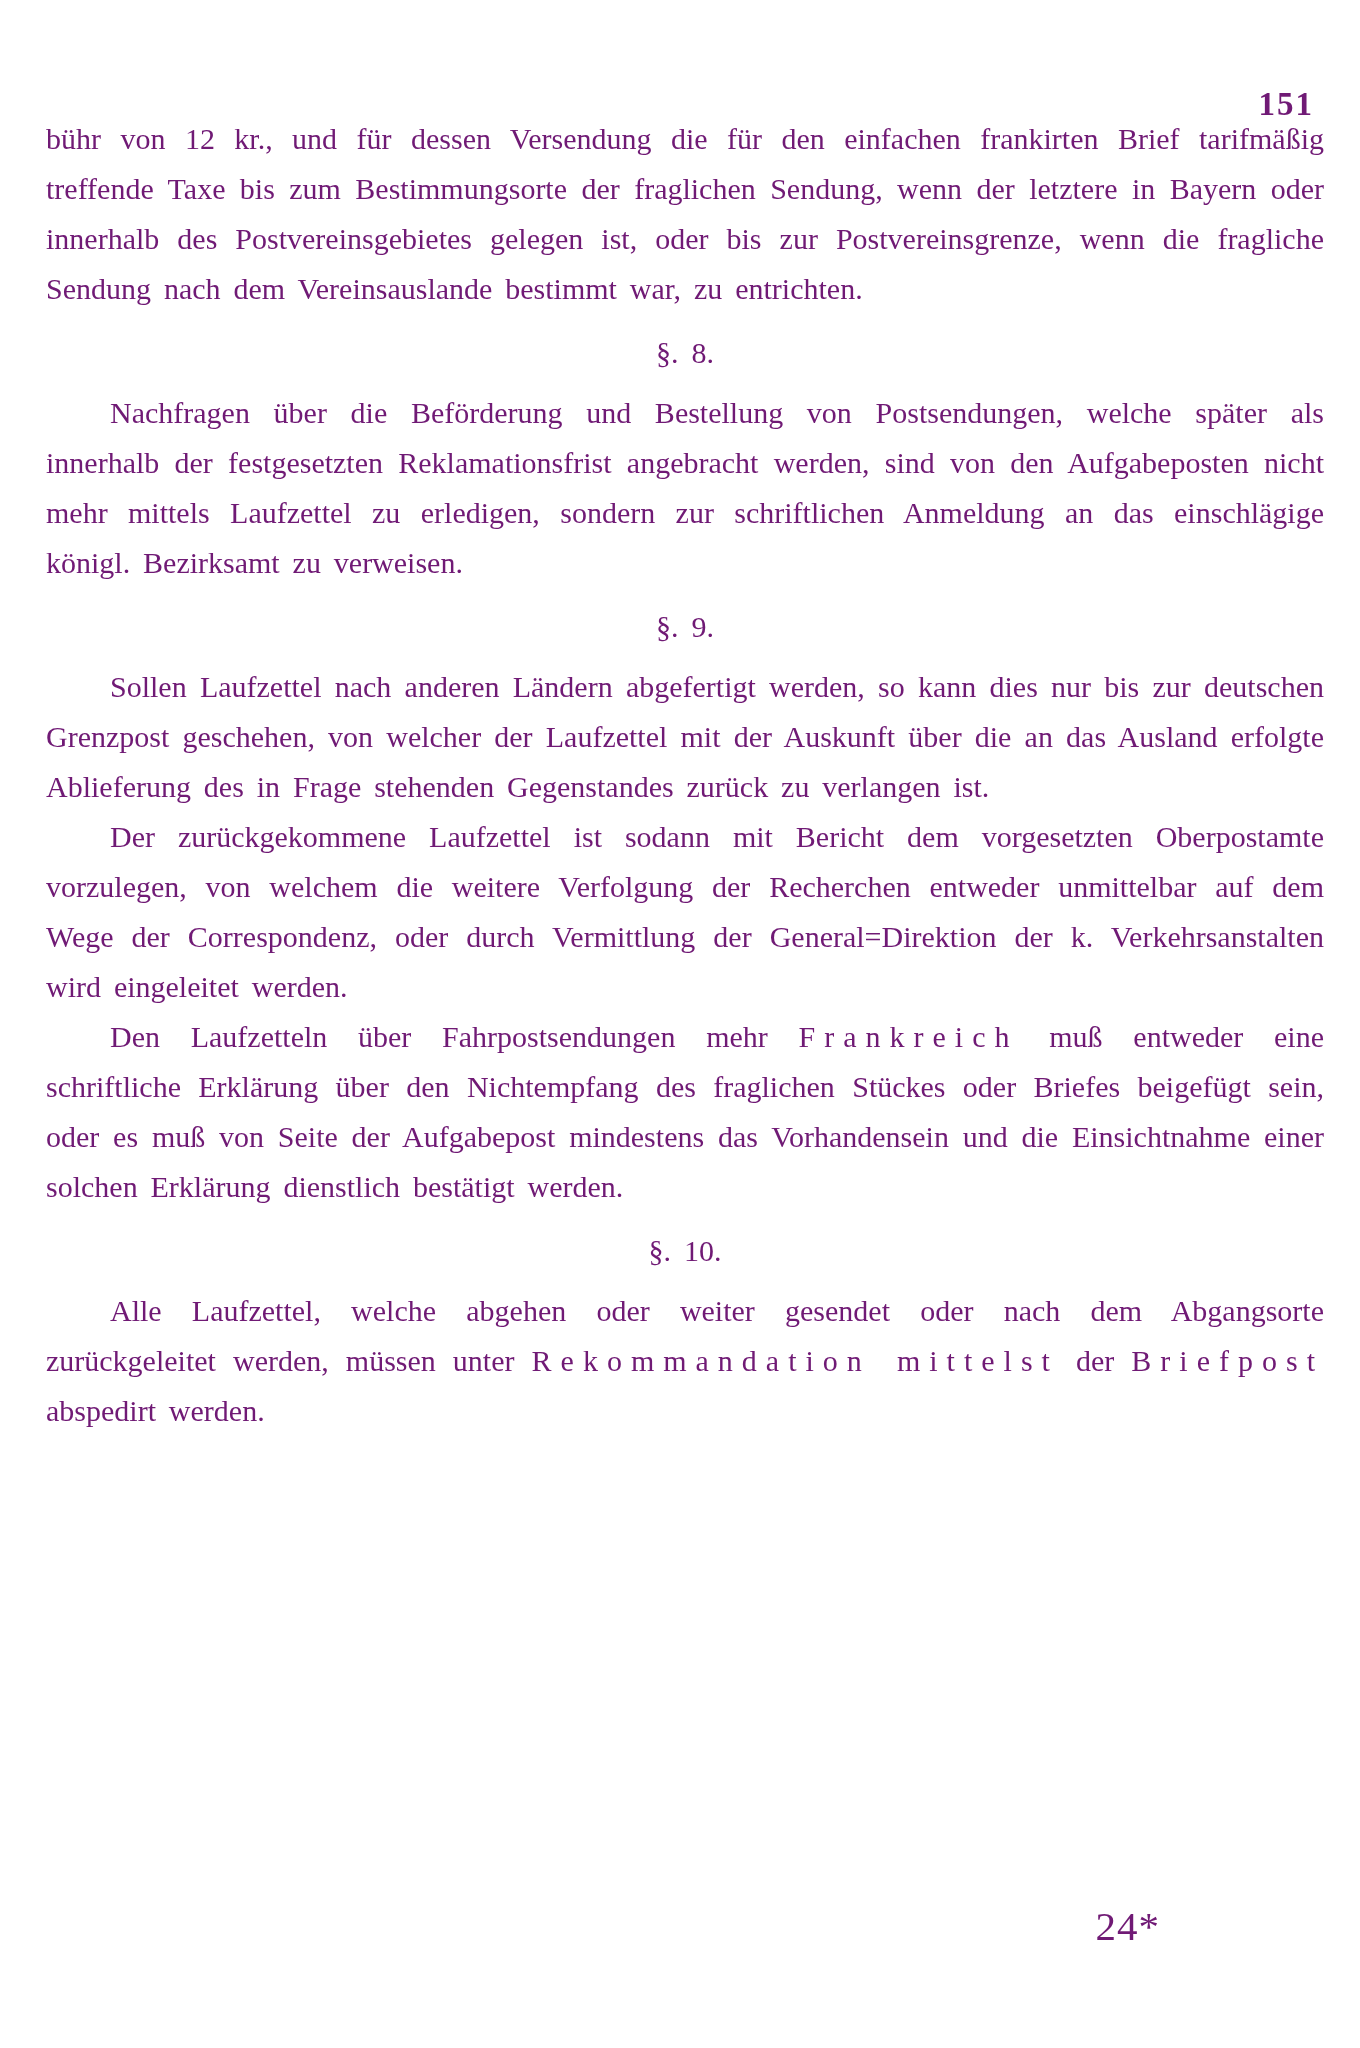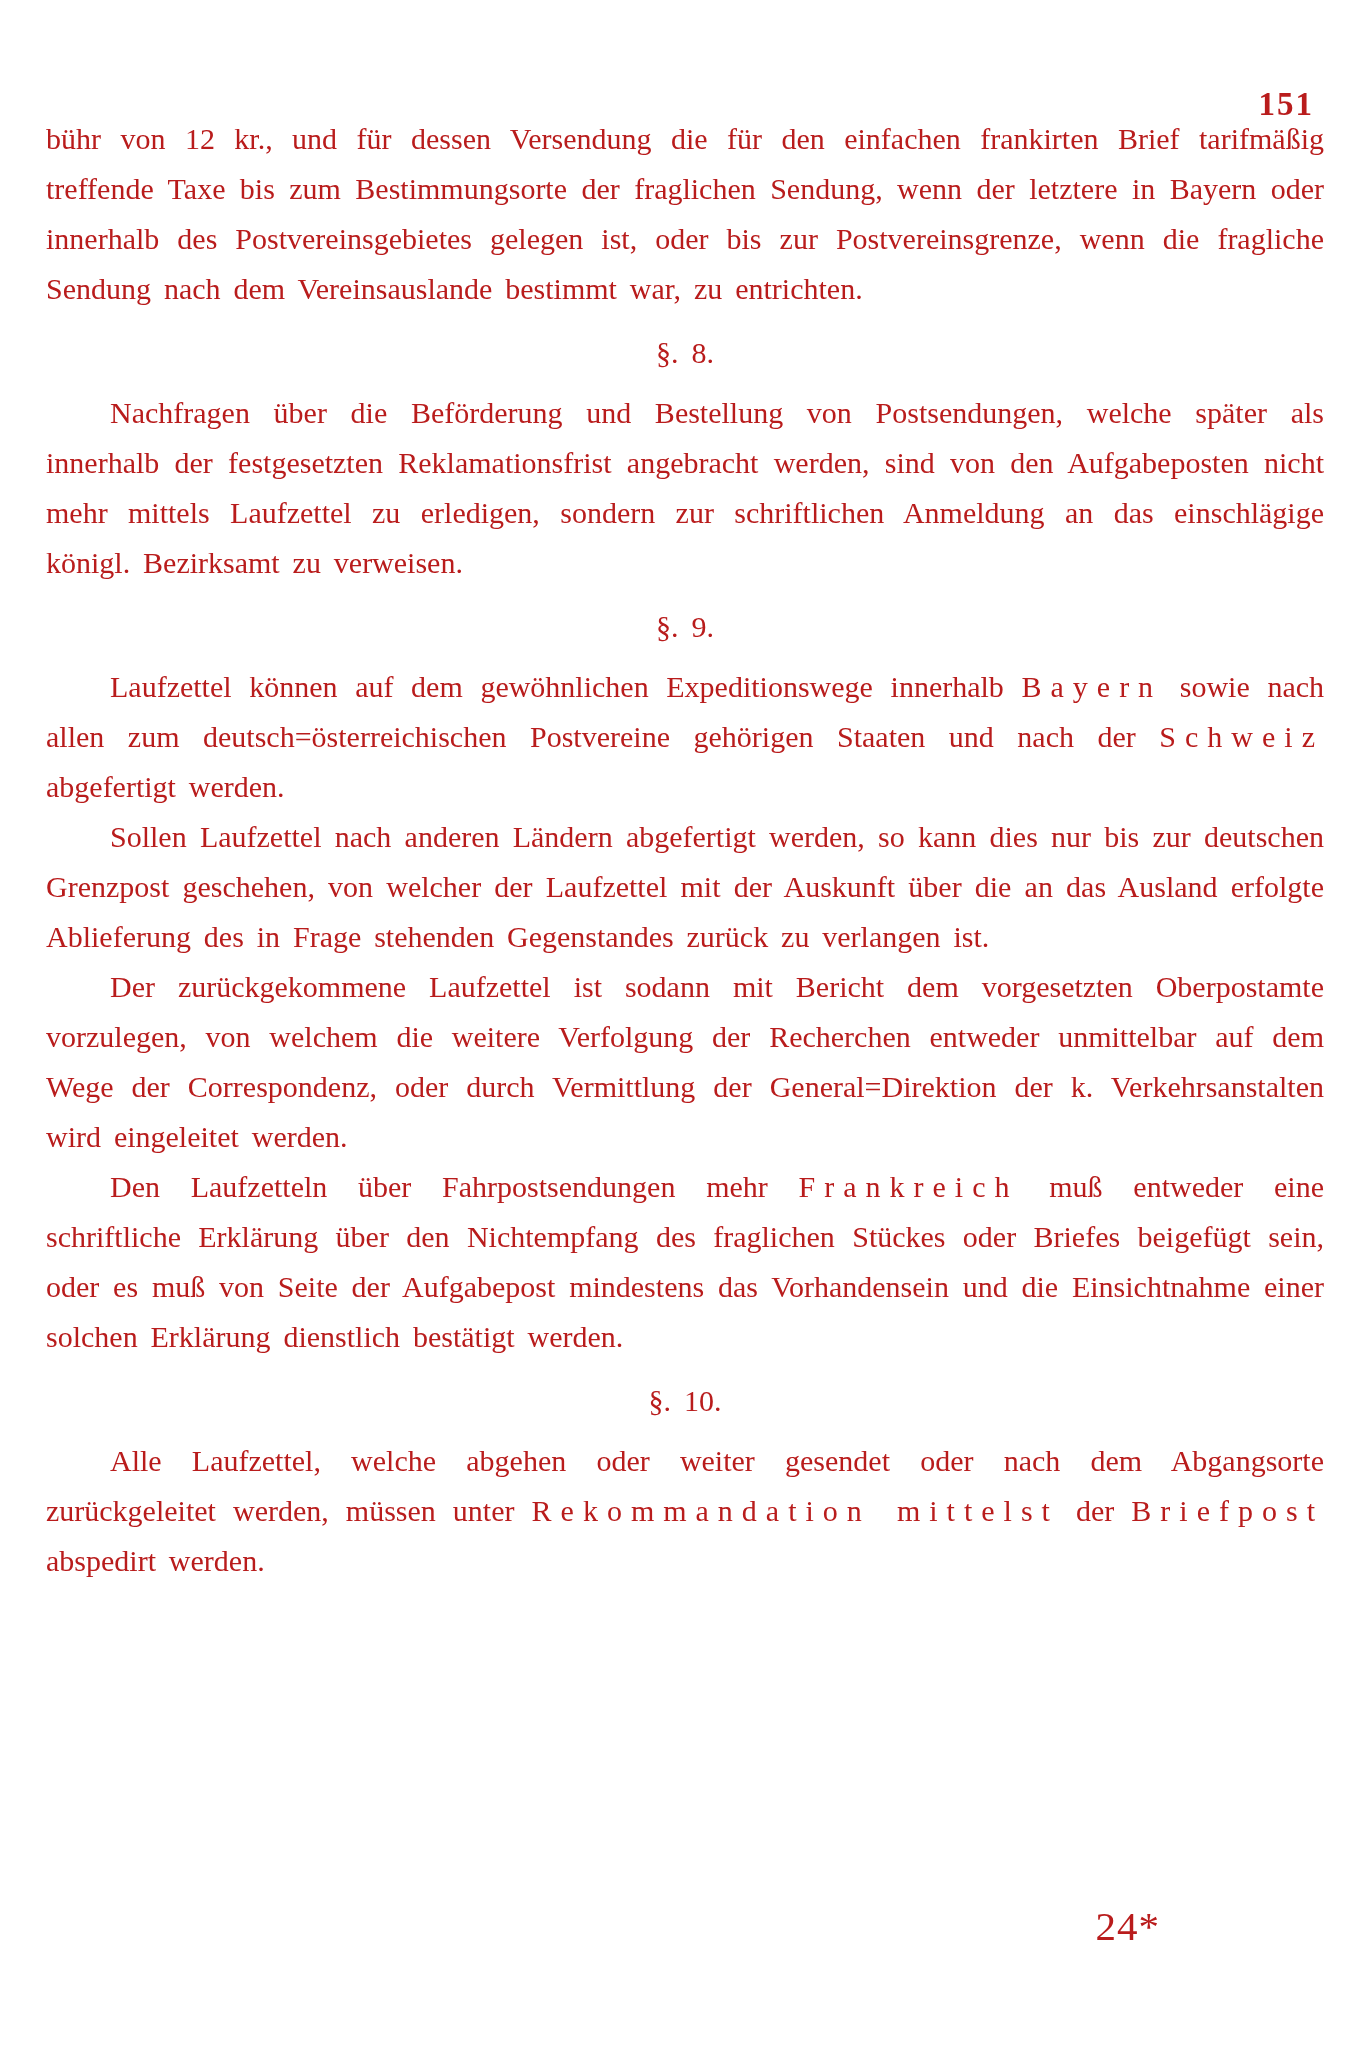--- a/index.html
+++ b/index.html
@@ -5,21 +5,21 @@
   html, body {
     margin: 0;
     padding: 0;
     background: #ffffff;
   }
   .page {
     position: relative;
     width: 1360px;
     height: 2048px;
     background: #ffffff;
-    color: #b91c1c;
+    color: #701a75;
     font-family: "Liberation Serif", "DejaVu Serif", serif;
     overflow: hidden;
     box-sizing: border-box;
     padding: 86px 36px 0 46px;
   }
   .page-number {
     position: absolute;
     top: 86px;
     right: 46px;
     font-size: 33px;
@@ -59,21 +59,20 @@
 <body>
 
 <div class="page">
   <div class="page-number">151</div>
 
   <div class="content" id="content">
       <p class=""><span>bühr von 12 kr., und für dessen Versendung die für den einfachen frankirten Brief tarifmäßig treffende Taxe bis zum Bestimmungsorte der fraglichen Sendung, wenn der letztere in Bayern oder innerhalb des Postvereinsgebietes gelegen ist, oder bis zur Postvereinsgrenze, wenn die fragliche Sendung nach dem Vereinsauslande bestimmt war, zu entrichten.</span></p>
       <div class="heading">§. 8.</div>
       <p class="indent"><span>Nachfragen über die Beförderung und Bestellung von Postsendungen, welche später als innerhalb der festgesetzten Reklamationsfrist angebracht werden, sind von den Aufgabeposten nicht mehr mittels Laufzettel zu erledigen, sondern zur schriftlichen Anmeldung an das einschlägige königl. Bezirksamt zu verweisen.</span></p>
       <div class="heading">§. 9.</div>
-      <p class="indent"><span>Laufzettel können auf dem gewöhnlichen Expeditionswege innerhalb </span><span class="spaced">Bayern</span><span> sowie nach allen zum deutsch=österreichischen Postvereine gehörigen Staaten und nach der </span><span class="spaced">Schweiz</span><span> abgefertigt werden.</span></p>
       <p class="indent"><span>Sollen Laufzettel nach anderen Ländern abgefertigt werden, so kann dies nur bis zur deutschen Grenzpost geschehen, von welcher der Laufzettel mit der Auskunft über die an das Ausland erfolgte Ablieferung des in Frage stehenden Gegenstandes zurück zu verlangen ist.</span></p>
       <p class="indent"><span>Der zurückgekommene Laufzettel ist sodann mit Bericht dem vorgesetzten Oberpostamte vorzulegen, von welchem die weitere Verfolgung der Recherchen entweder unmittelbar auf dem Wege der Correspondenz, oder durch Vermittlung der General=Direktion der k. Verkehrsanstalten wird eingeleitet werden.</span></p>
       <p class="indent"><span>Den Laufzetteln über Fahrpostsendungen mehr </span><span class="spaced">Frankreich</span><span> muß entweder eine schriftliche Erklärung über den Nichtempfang des fraglichen Stückes oder Briefes beigefügt sein, oder es muß von Seite der Aufgabepost mindestens das Vorhandensein und die Einsichtnahme einer solchen Erklärung dienstlich bestätigt werden.</span></p>
       <div class="heading">§. 10.</div>
       <p class="indent"><span>Alle Laufzettel, welche abgehen oder weiter gesendet oder nach dem Abgangsorte zurückgeleitet werden, müssen unter </span><span class="spaced">Rekommandation mittelst</span><span> der </span><span class="spaced">Briefpost</span><span> abspedirt werden.</span></p>
     </div>
 
   <div class="footer-mark">24*</div>
 </div>
 

